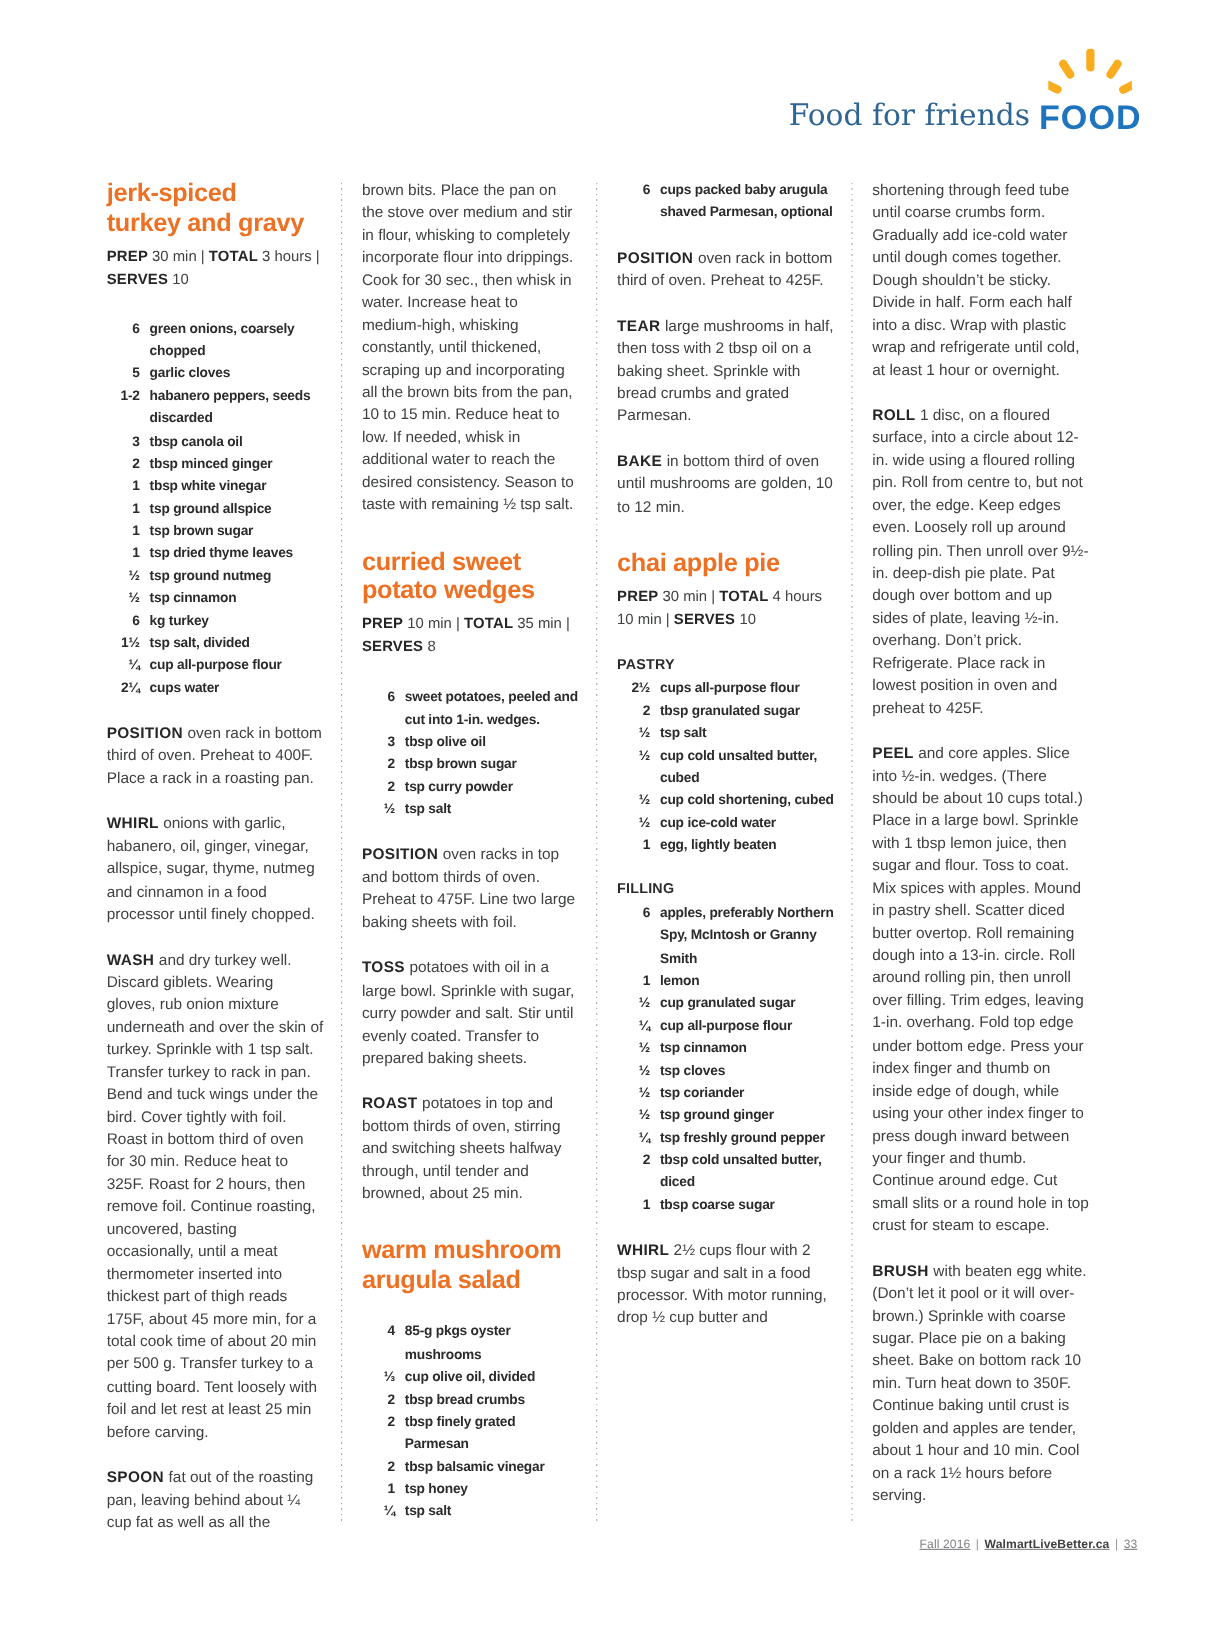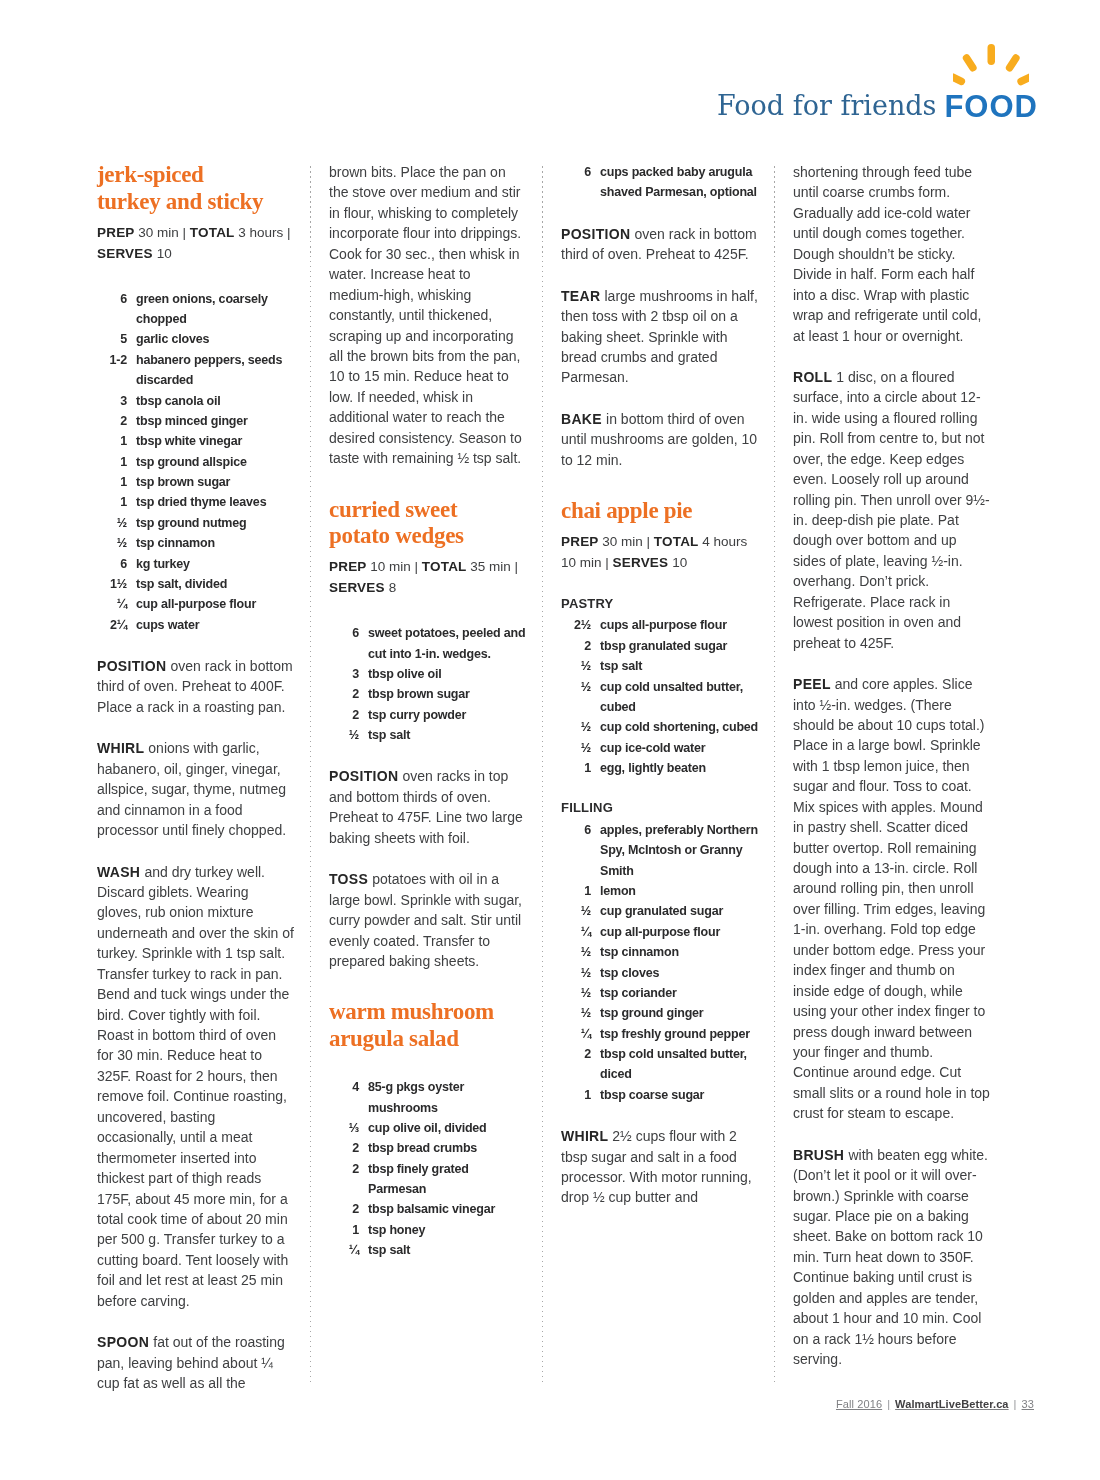--- a/index.html
+++ b/index.html
@@ -41,21 +41,21 @@
     display:flex;justify-content:space-between;
   }
   .col{width:197px;position:relative;}
   .col + .col::before{
     content:"";position:absolute;left:-19px;top:4px;bottom:0;width:1px;
     background-image:repeating-linear-gradient(to bottom,var(--rule) 0 1.5px,transparent 1.5px 5px);
   }
   .col > :first-child{margin-top:0 !important;}
   .rtitle{
     margin:3px 0 7px;font-size:23px;font-weight:bold;color:var(--orange);
-    line-height:1.17;letter-spacing:-0.3px;margin-top:28px;font-family:Liberation Serif, serif;
+    line-height:1.17;letter-spacing:-0.3px;margin-top:28px;
   }
   .rtitle span{display:block;}
   .meta{margin:0;font-size:13.5px;color:var(--body);line-height:1.55;}
   .meta b{color:var(--ink);letter-spacing:0.2px;}
   .msep{color:var(--body);}
   .ings{margin:24px 0 0;}
   .ing{display:flex;font-size:12.5px;font-weight:bold;color:#2B2B2C;
        line-height:1.63;letter-spacing:-0.2px;}
   .qty{flex:none;width:30px;text-align:right;padding-right:9px;}
   .itx{flex:1;}
@@ -90,21 +90,21 @@
         </g>
       </svg>
       <span class="brandword">FOOD</span>
     </div>
   </div>
 
   <div class="columns" id="columns">
       <div class="col">
         <h2 class="rtitle">
           <span>jerk-spiced</span>
-          <span>turkey and sticky</span>
+          <span>turkey and gravy</span>
         </h2>
         <p class="meta"><b>PREP </b><span>30 min</span><span class="msep"> | </span><b>TOTAL </b><span>3 hours</span><span class="msep"> | </span><b>SERVES </b><span>10</span></p>
         <div class="ings">
           <div class="ing">
             <span class="qty">6</span>
             <span class="itx">green onions, coarsely chopped</span>
           </div>
           <div class="ing">
             <span class="qty">5</span>
             <span class="itx">garlic cloves</span>
@@ -191,20 +191,21 @@
             <span class="qty">2</span>
             <span class="itx">tsp curry powder</span>
           </div>
           <div class="ing">
             <span class="qty">½</span>
             <span class="itx">tsp salt</span>
           </div>
         </div>
         <p class="step"><b class="lead">POSITION </b>oven racks in top and bottom thirds of oven. Preheat to 475F. Line two large baking sheets with foil.</p>
         <p class="step"><b class="lead">TOSS </b>potatoes with oil in a large bowl. Sprinkle with sugar, curry powder and salt. Stir until evenly coated. Transfer to prepared baking sheets.</p>
+        <p class="step"><b class="lead">ROAST </b>potatoes in top and bottom thirds of oven, stirring and switching sheets halfway through, until tender and browned, about 25 min.</p>
         <h2 class="rtitle">
           <span>warm mushroom</span>
           <span>arugula salad</span>
         </h2>
         <div class="ings">
           <div class="ing">
             <span class="qty">4</span>
             <span class="itx">85-g pkgs oyster mushrooms</span>
           </div>
           <div class="ing">

